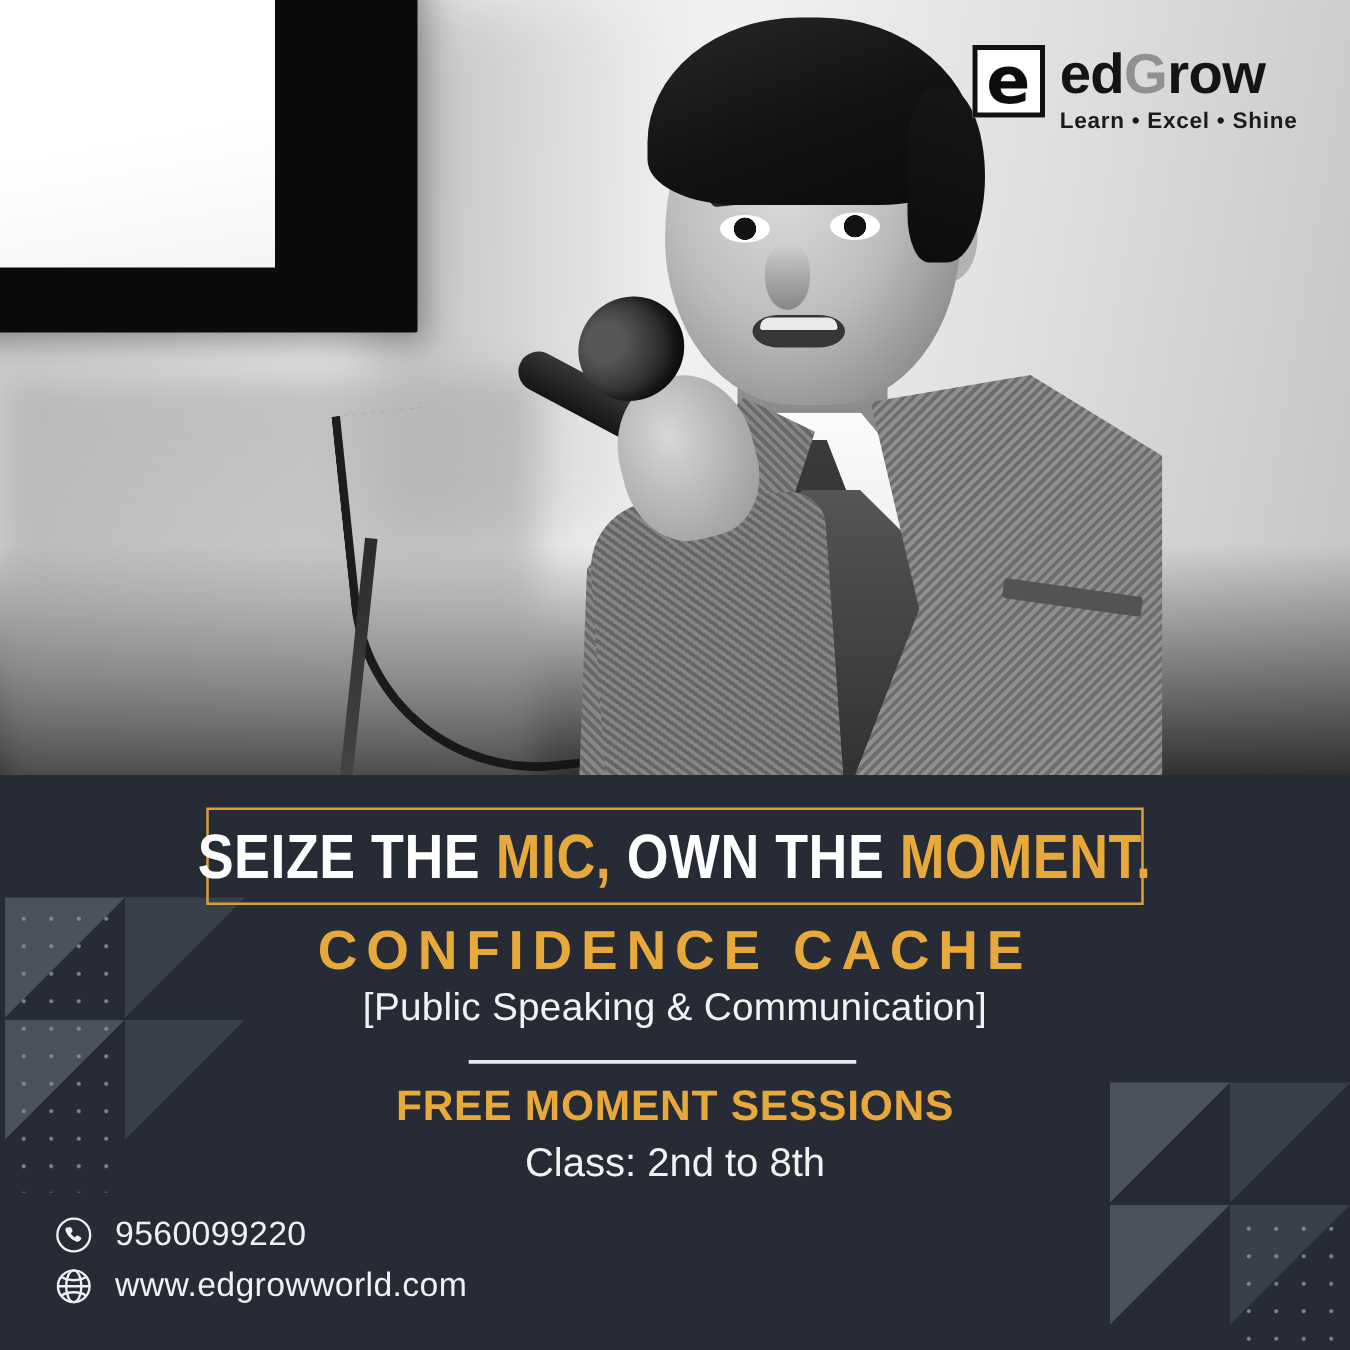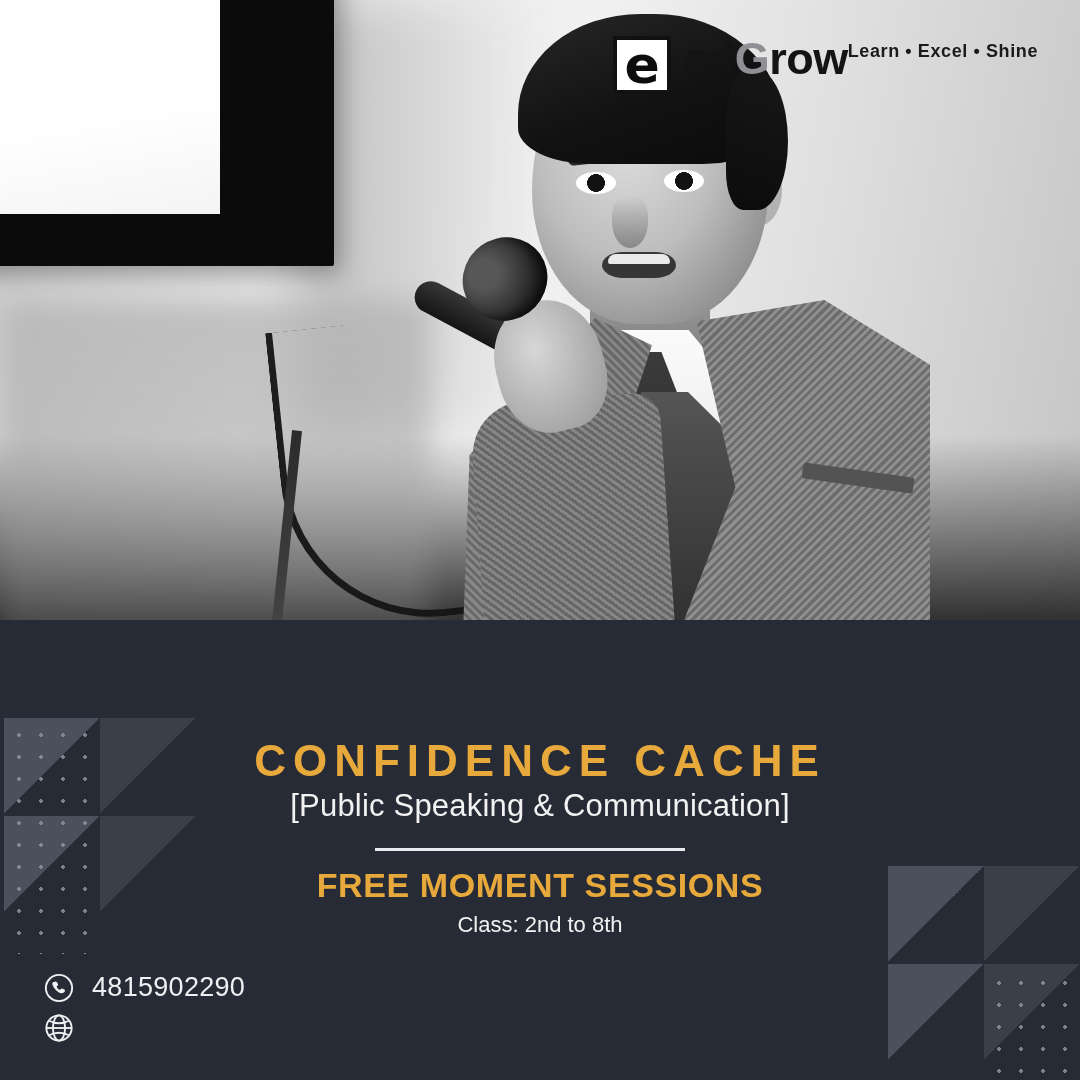--- a/index.html
+++ b/index.html
@@ -123,35 +123,35 @@
           font-size:44px; font-weight:700; letter-spacing:7px; color:#e8a93c; }
   .sub-caption { position:absolute; left:0; top:788px; width:1080px; text-align:center;
           font-size:31px; font-weight:400; color:#f2f2f2; letter-spacing:.2px; }
 
   .divider { position:absolute; left:375px; top:848px; width:310px; height:3px;
           background:#e7e9ec; }
 
   .free-trial { position:absolute; left:0; top:866px; width:1080px; text-align:center;
           font-size:34px; font-weight:700; letter-spacing:.6px; color:#e8a93c; }
   .class-line { position:absolute; left:0; top:912px; width:1080px; text-align:center;
-          font-size:22px; font-weight:400; color:#f2f2f2; }
+          font-size:32px; font-weight:400; color:#f2f2f2; }
 
   
   .contact { position:absolute; left:44px; top:972px; }
   .crow { display:flex; align-items:center; gap:18px; margin-bottom:10px; }
   .crow .label { font-size:27px; color:#eef0f2; letter-spacing:.3px; }
   .cicon { width:30px; height:30px; flex:0 0 30px; }
 
   
   .logo { position:absolute; right:42px; top:36px; display:flex; align-items:flex-start; gap:12px; }
   .logo-mark { width:58px; height:58px; border:4px solid #111; display:flex;
                align-items:center; justify-content:center; background:#fff; }
   .logo-mark span { font-size:52px; font-weight:700; line-height:.82; color:#0d0d0d;
                font-family:"DejaVu Sans", sans-serif; }
-  .logo-text { display:flex; flex-direction:row; }
+  .logo-text { display:flex; flex-direction:column; }
   .logo-name { font-size:45px; font-weight:700; color:#141414; line-height:1; letter-spacing:-.5px; }
   .logo-name .grey { color:#8f9094; }
   .logo-tag { font-size:18px; font-weight:700; color:#1b1b1b; letter-spacing:.6px;
               margin-top:5px; text-align:right; }
 </style>
 </head>
 <body>
 
 <div class="poster">
 
@@ -208,39 +208,43 @@
   </div>
 
   <div class="deco deco-right">
     <div class="tri tl" style="left:4px;  top:0;"></div>
     <div class="tri tl2" style="left:100px;top:0;"></div>
     <div class="tri tl" style="left:4px;  top:98px;"></div>
     <div class="tri tl2" style="left:100px;top:98px;"></div>
     <div class="dots" style="left:104px; top:106px; width:92px; height:108px;"></div>
   </div>
 
+  <div class="headline-box">
+    <div class="headline"><span>SEIZE THE </span><span class="gold">MIC,</span><span> OWN THE </span><span class="gold">MOMENT.</span></div>
+  </div>
 
   <div class="sub-title">CONFIDENCE CACHE</div>
   <div class="sub-caption">[Public Speaking &amp; Communication]</div>
   <div class="divider"></div>
   <div class="free-trial">FREE MOMENT SESSIONS</div>
   <div class="class-line">Class: 2nd to 8th</div>
 
   <div class="contact">
     <div class="crow">
       <svg class="cicon" viewBox="0 0 32 32">
         <circle cx="16" cy="16" r="14" fill="none" stroke="#eef0f2" stroke-width="2"></circle>
         <path d="M11.4 9.6c.8-.8 1.9-.6 2.4.3l1 1.8c.4.7.2 1.4-.4 1.9l-.7.6c-.2.2-.2.4-.1.6.5 1.2 1.9 2.6 3.1 3.1.2.1.5.1.6-.1l.6-.7c.5-.6 1.2-.8 1.9-.4l1.8 1c.9.5 1.1 1.6.3 2.4l-.8.8c-.8.8-2 1-3.1.6-2-.7-3.9-2-5.4-3.5-1.5-1.5-2.8-3.4-3.5-5.4-.4-1.1-.2-2.3.6-3.1z" fill="#eef0f2"></path>
       </svg>
-      <span class="label">4815902290</span>
+      <span class="label">9560099220</span>
     </div>
     <div class="crow">
       <svg class="cicon" viewBox="0 0 32 32">
         <circle cx="16" cy="16" r="13.5" fill="none" stroke="#eef0f2" stroke-width="2"></circle>
         <ellipse cx="16" cy="16" rx="6.5" ry="13.5" fill="none" stroke="#eef0f2" stroke-width="2"></ellipse>
         <line x1="2.5" y1="16" x2="29.5" y2="16" stroke="#eef0f2" stroke-width="2"></line>
         <path d="M5.5 8.2c3 1.8 6.7 2.7 10.5 2.7s7.5-.9 10.5-2.7" fill="none" stroke="#eef0f2" stroke-width="2"></path>
         <path d="M5.5 23.8c3-1.8 6.7-2.7 10.5-2.7s7.5.9 10.5 2.7" fill="none" stroke="#eef0f2" stroke-width="2"></path>
       </svg>
+      <span class="label">www.edgrowworld.com</span>
     </div>
   </div>
 
 </div>
 
 </body></html>

